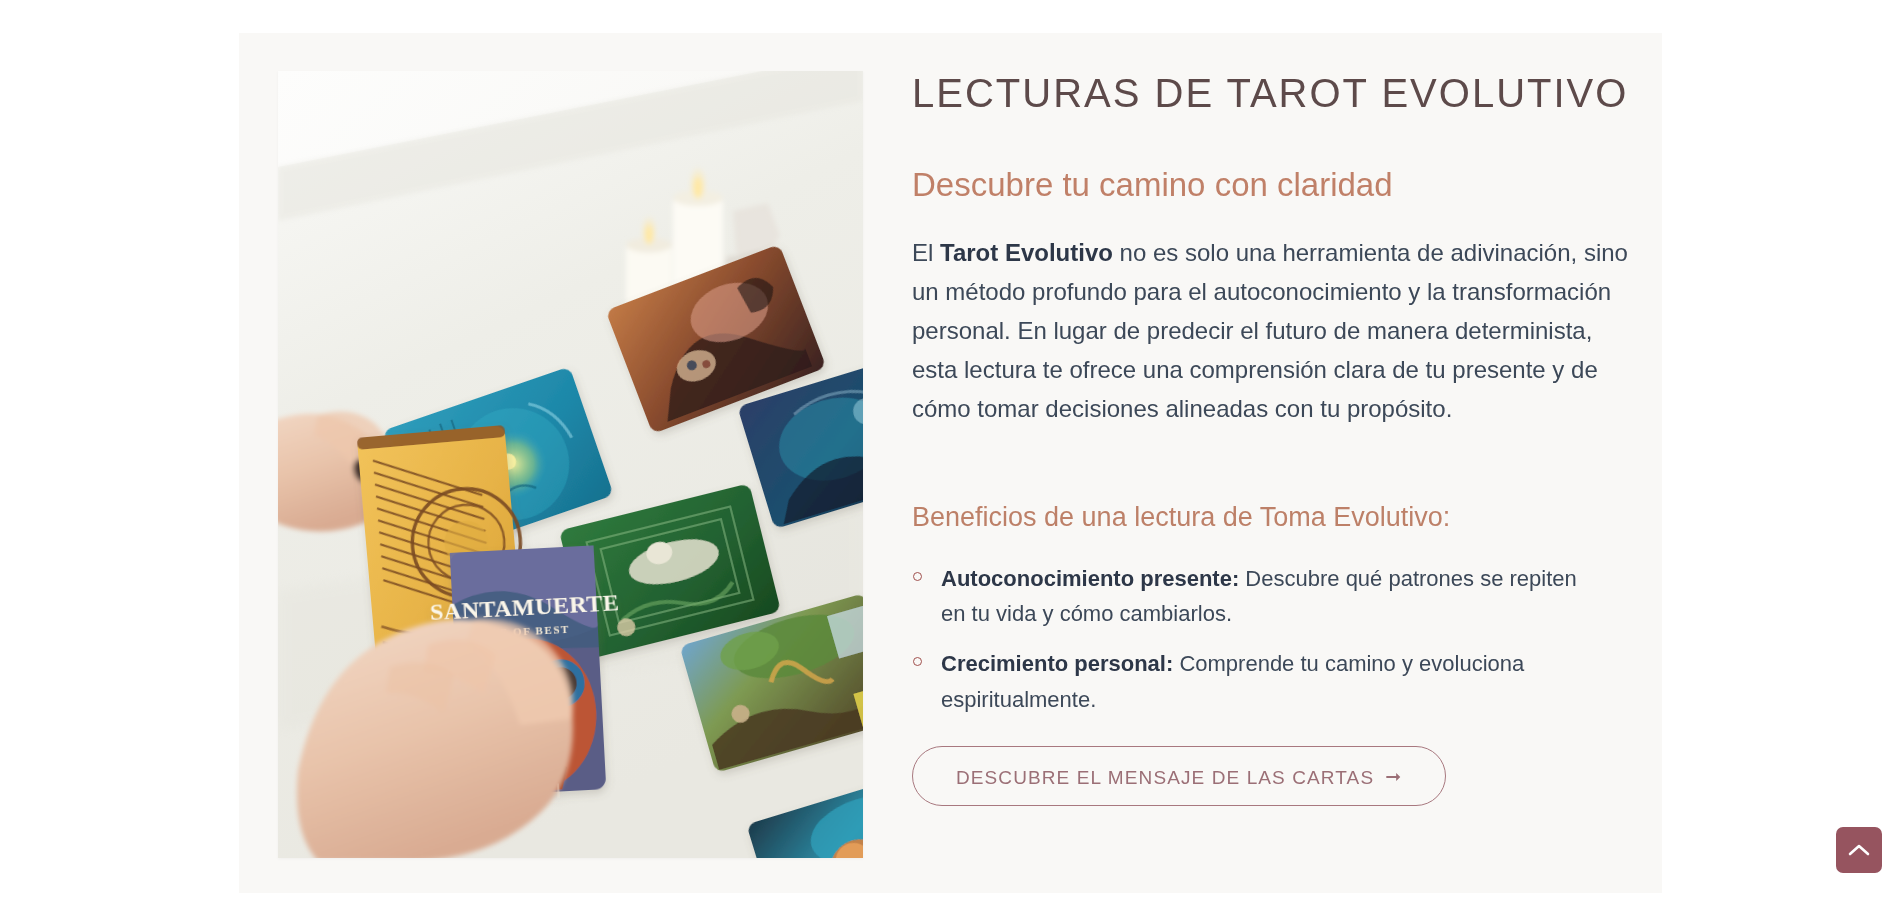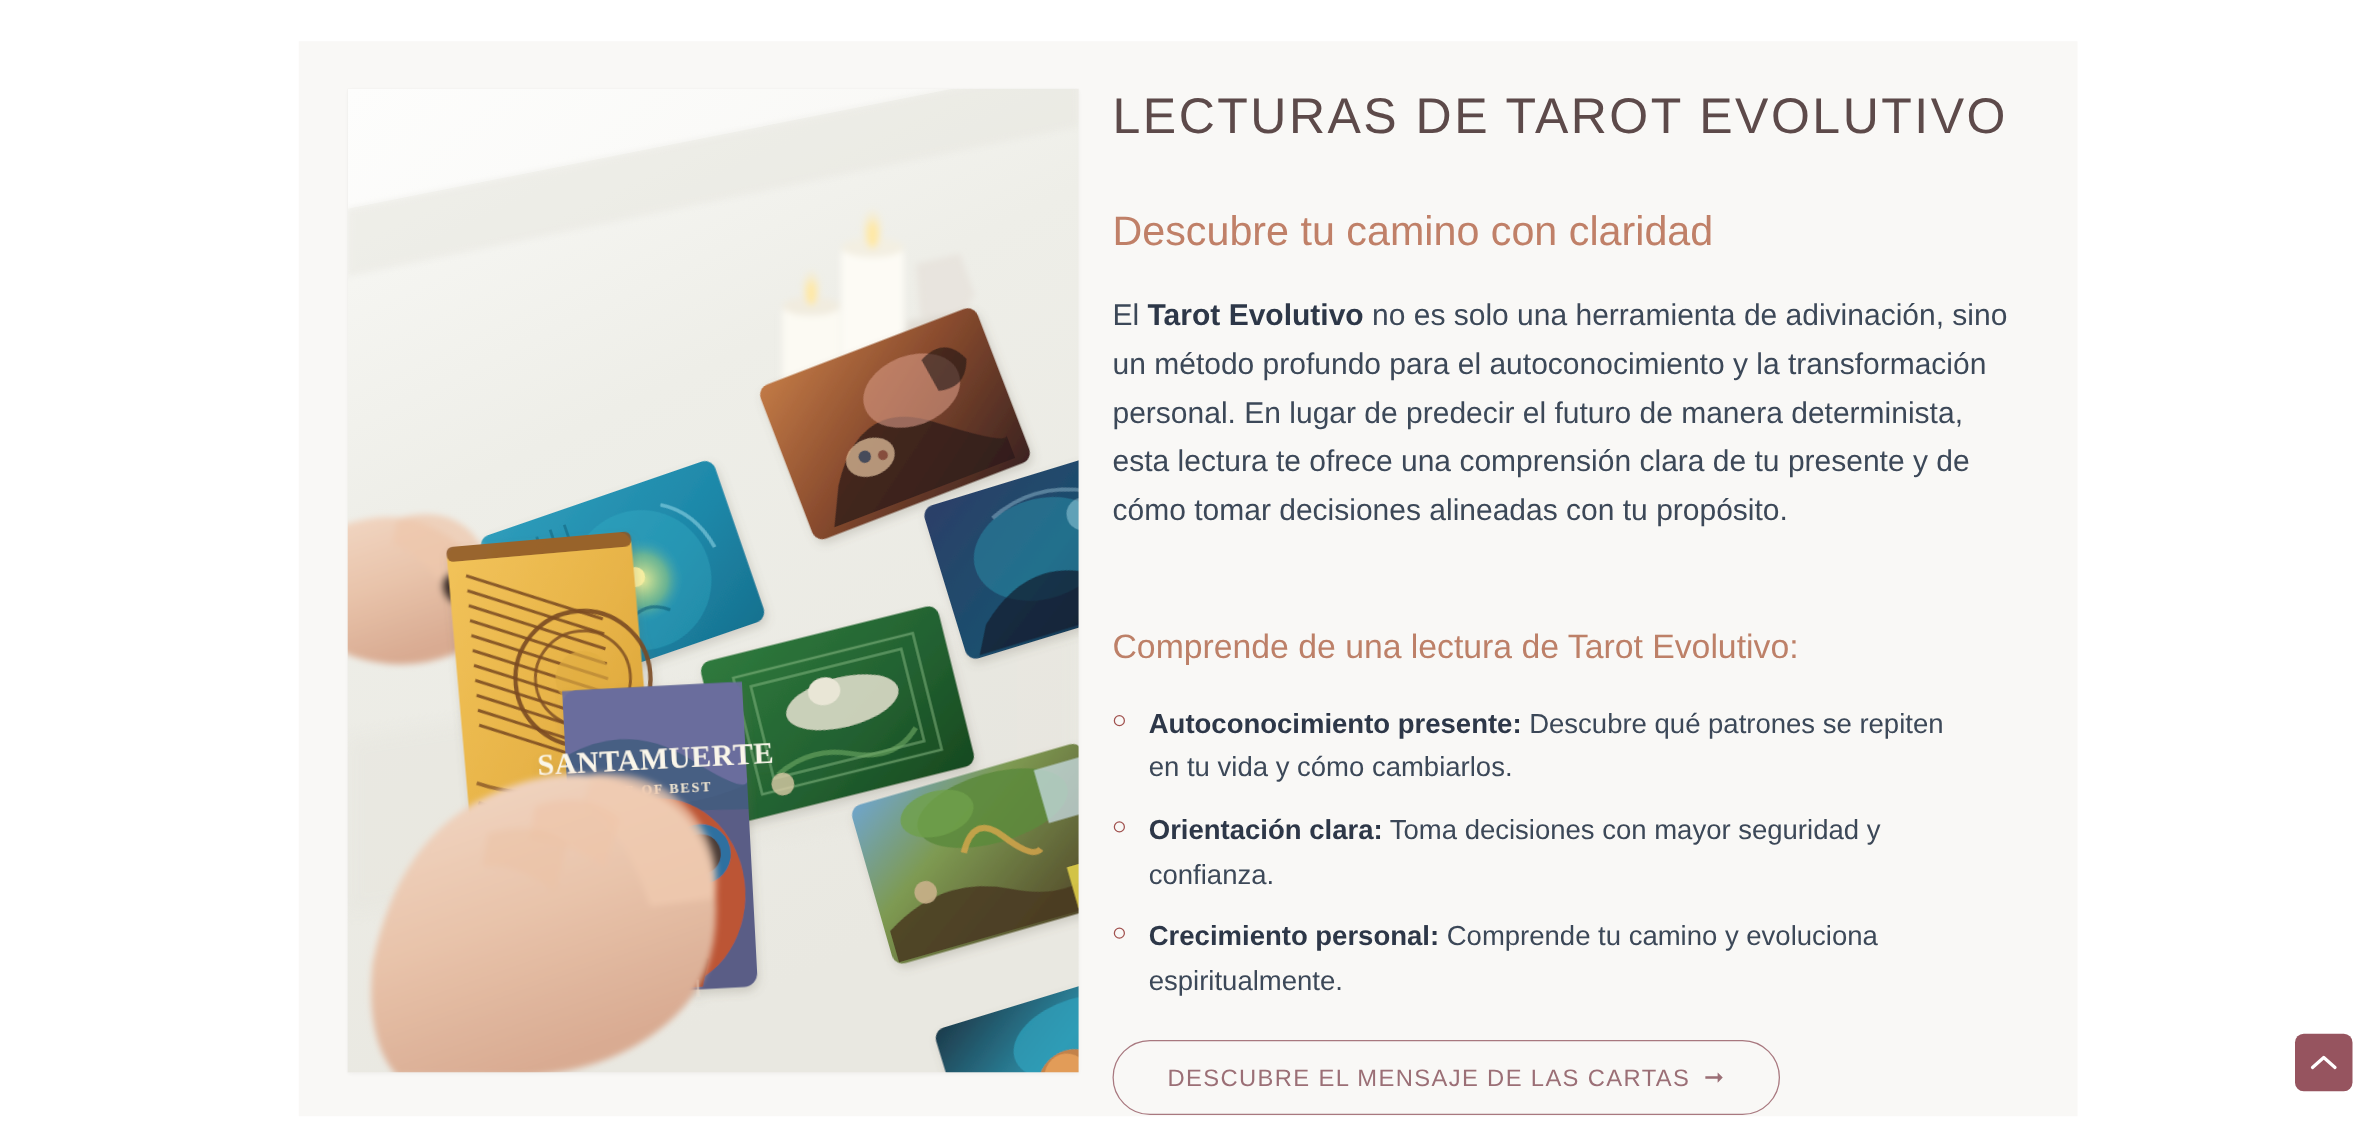--- a/index.html
+++ b/index.html
@@ -50,21 +50,21 @@
     height: 787px;
     overflow: hidden;
     background: #efeee9;
     box-shadow: 0 1px 3px rgba(0,0,0,0.04);
   }
   .photo svg { display: block; width: 100%; height: 100%; }
 
   
   .text-col {
     position: absolute;
-    left: 651px;
+    left: 673px;
     top: 37px;
     width: 720px;
   }
 
   .eyebrow-title {
     font-size: 40px;
     line-height: 1.16;
     letter-spacing: 2.0px;
     font-weight: 400;
     color: #5d4a4a;
@@ -434,28 +434,25 @@
     <div class="text-col">
 
       <h1 class="eyebrow-title">LECTURAS DE TAROT EVOLUTIVO</h1>
 
       <h2 class="subtitle">Descubre tu camino con claridad</h2>
 
       <p class="body-copy">
         <span>El </span><b>Tarot Evolutivo</b><span> no es solo una herramienta de adivinación, sino un método profundo para el autoconocimiento y la transformación personal. En lugar de predecir el futuro de manera determinista, esta lectura te ofrece una comprensión clara de tu presente y de cómo tomar decisiones alineadas con tu propósito.</span>
       </p>
 
-      <h3 class="benefits-title">Comprende de una lectura de Tarot Evolutivo:</h3>
+      <h3 class="benefits-title">Beneficios de una lectura de Toma Evolutivo:</h3>
 
       <ul class="benefits-list">
         <li class="benefit-item">
           <span class="marker"></span><span class="lead">Autoconocimiento presente:</span><span> Descubre qué patrones se repiten en tu vida y cómo cambiarlos.</span>
-        </li>
-        <li class="benefit-item">
-          <span class="marker"></span><span class="lead">Orientación clara:</span><span> Toma decisiones con mayor seguridad y confianza.</span>
         </li>
         <li class="benefit-item">
           <span class="marker"></span><span class="lead">Crecimiento personal:</span><span> Comprende tu camino y evoluciona espiritualmente.</span>
         </li>
       </ul>
 
       <div class="cta-wrap">
         <button type="button" class="cta-button">
           <span>DESCUBRE EL MENSAJE DE LAS CARTAS</span>
           <span class="cta-arrow">➞</span>

